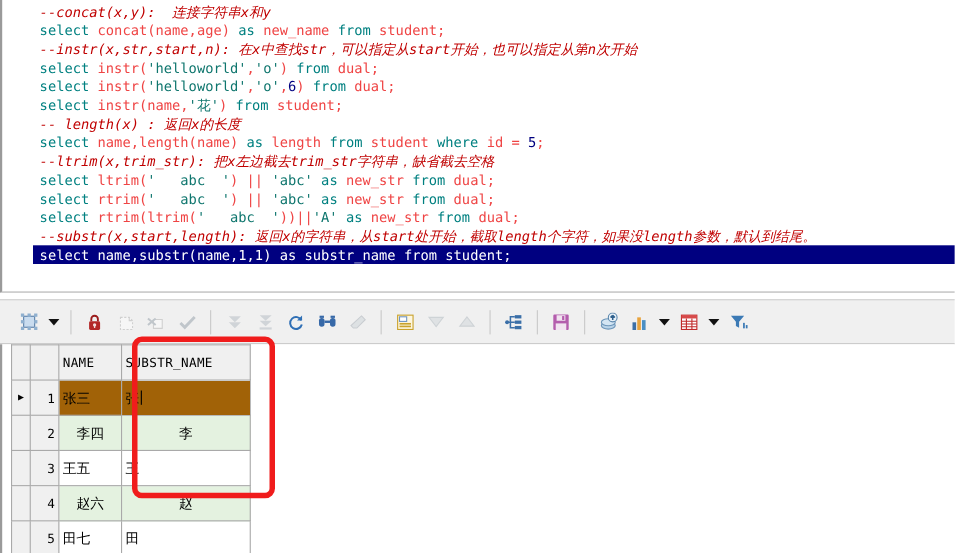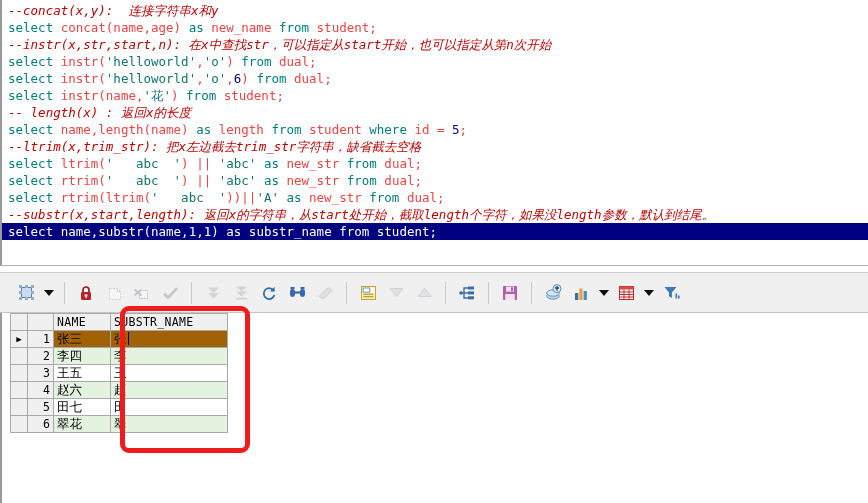--- a/index.html
+++ b/index.html
@@ -18,20 +18,21 @@
 
   
   #editor-pane {
     position: absolute;
     left: 0; top: 0;
     width: 868px; height: 266px;
     background: #ffffff;
     border-left: 2px solid #9a9a9a;
     border-bottom: 1px solid #b0b0b0;
     overflow: hidden;
+    padding-left: 28px;
   }
   #editor-lines {
     padding: 2px 0 0 6px;
     font-family: "DejaVu Sans Mono", "Liberation Mono", monospace;
     font-size: 12.5px;
     line-height: 17px;
     white-space: pre;
   }
   .code-line {
     height: 17px;
@@ -107,21 +108,21 @@
   }
   table.grid {
     border-collapse: collapse;
     font-family: "DejaVu Sans Mono", "Liberation Mono", monospace;
     font-size: 12px;
     margin-left: 8px;
   }
   table.grid th, table.grid td {
     border: 1px solid #a9a9a9;
     padding: 0 3px;
-    height: 17px;
+    height: 32px;
     line-height: 16px;
     font-weight: normal;
     white-space: nowrap;
     margin-top: 37px;
   }
   th.col-head {
     background: #f0f0f0;
     text-align: left;
     color: #000;
     font-size: 11.5px;
@@ -139,21 +140,21 @@
     font-size: 9px;
   }
   td.rownum {
     width: 26px;
     background: #f0f0f0;
     text-align: right;
     padding-right: 4px;
     font-size: 11.5px;
   }
   td.cell { font-size: 12.5px; }
-  tr.alt td.cell { background: #e4f2e0; }
+  tr.alt td.cell { background: #e4f2e0; text-align: center; }
   tr.cur td.cell { background: #a16207; }
   td.cell.caretcell { position: relative; }
   td.cell.caretcell .caret {
     display: inline-block;
     width: 1px; height: 13px;
     background: #000;
     vertical-align: -2px;
     margin-left: 1px;
   }
 

